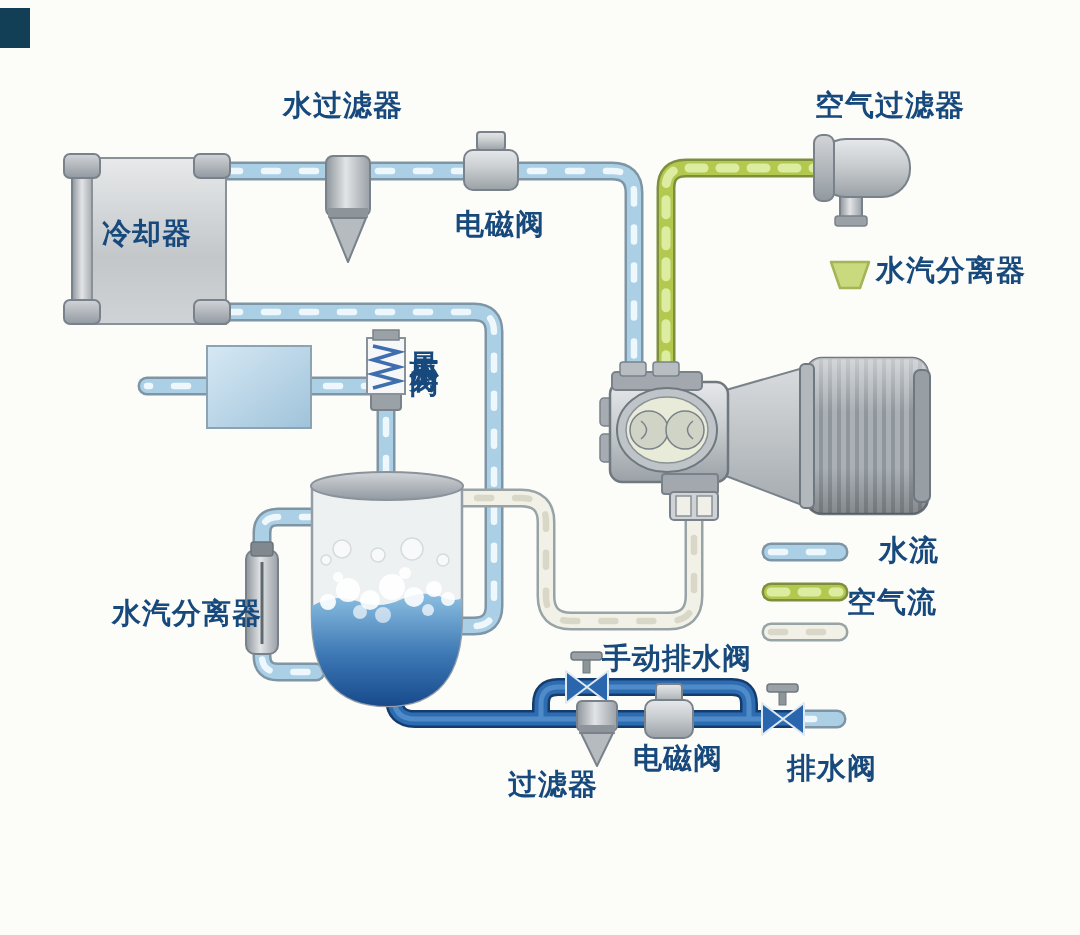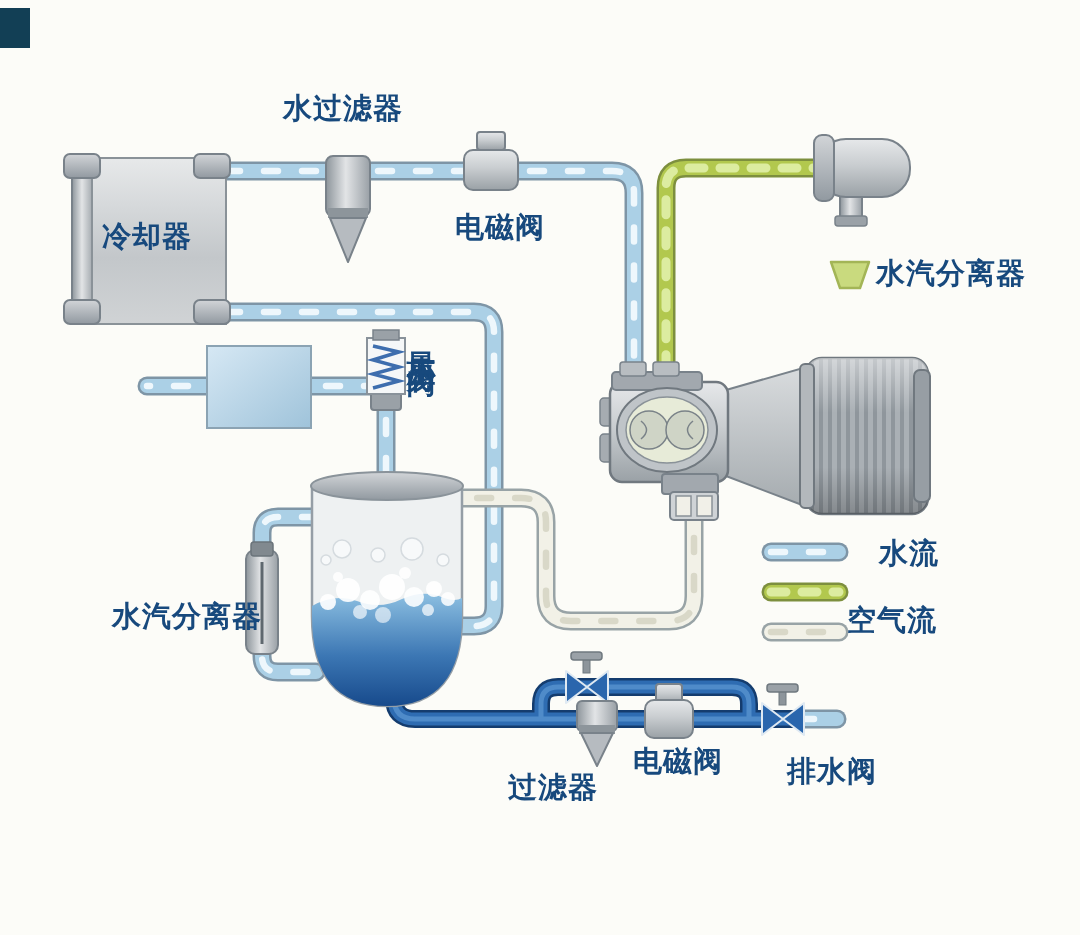--- a/index.html
+++ b/index.html
@@ -1,17 +1,17 @@
 <!DOCTYPE html>
 <html><head>
 <meta charset="utf-8">
 <style>
   html,body{margin:0;padding:0;background:#ffffff;}
   #stage{position:relative;width:1080px;height:935px;background:#fcfcf8;overflow:hidden;
-         font-family:Liberation Sans, sans-serif;}
+         font-family:Liberation Mono, monospace;}
   #diagram-svg{position:absolute;left:0;top:0;width:1080px;height:935px;}
   .lbl{position:absolute;color:#17497d;font-weight:700;font-size:29px;line-height:1.05;
        white-space:nowrap;letter-spacing:1px;}
   .lbl-v{writing-mode:vertical-rl;text-orientation:upright;letter-spacing:4px;}
   .corner-mark{position:absolute;left:-4px;top:8px;width:34px;height:40px;background:#123f55;}
 
   
   .pw-o{stroke:#7e95a6;stroke-width:19;fill:none;stroke-linecap:round;}
   .pw-f{stroke:#abd0e6;stroke-width:14;fill:none;stroke-linecap:round;}
   .pw-d{stroke:#eef7fc;stroke-width:6.5;fill:none;stroke-linecap:round;stroke-dasharray:14 24;}
@@ -288,25 +288,27 @@
       </g>
       <g>
         <use href="#l3" class="pc-o"></use>
           <use href="#l3" class="pc-f"></use>
           <use href="#l3" class="pc-d"></use>
       </g>
     </g>
   </svg>
 
   <div class="lbl" style="left:283px;top:93px">水过滤器</div>
+  <div class="lbl" style="left:815px;top:93px">空气过滤器</div>
   <div class="lbl" style="left:102px;top:221px">冷却器</div>
   <div class="lbl" style="left:455px;top:212px">电磁阀</div>
   <div class="lbl" style="left:876px;top:258px">水汽分离器</div>
   <div class="lbl lbl-v" style="left:406px;top:328px">最小压力阀</div>
   <div class="lbl" style="left:112px;top:601px">水汽分离器</div>
+  <div class="lbl" style="left:602px;top:646px">手动排水阀</div>
   <div class="lbl" style="left:508px;top:772px">过滤器</div>
   <div class="lbl" style="left:633px;top:746px">电磁阀</div>
   <div class="lbl" style="left:787px;top:756px">排水阀</div>
 
   <div class="lbl" style="left:879px;top:538px">水流</div>
-  <div class="lbl" style="left:847px;top:605px">空气流</div>
+  <div class="lbl" style="left:847px;top:590px">空气流</div>
 
 </div>
 
 </body></html>

